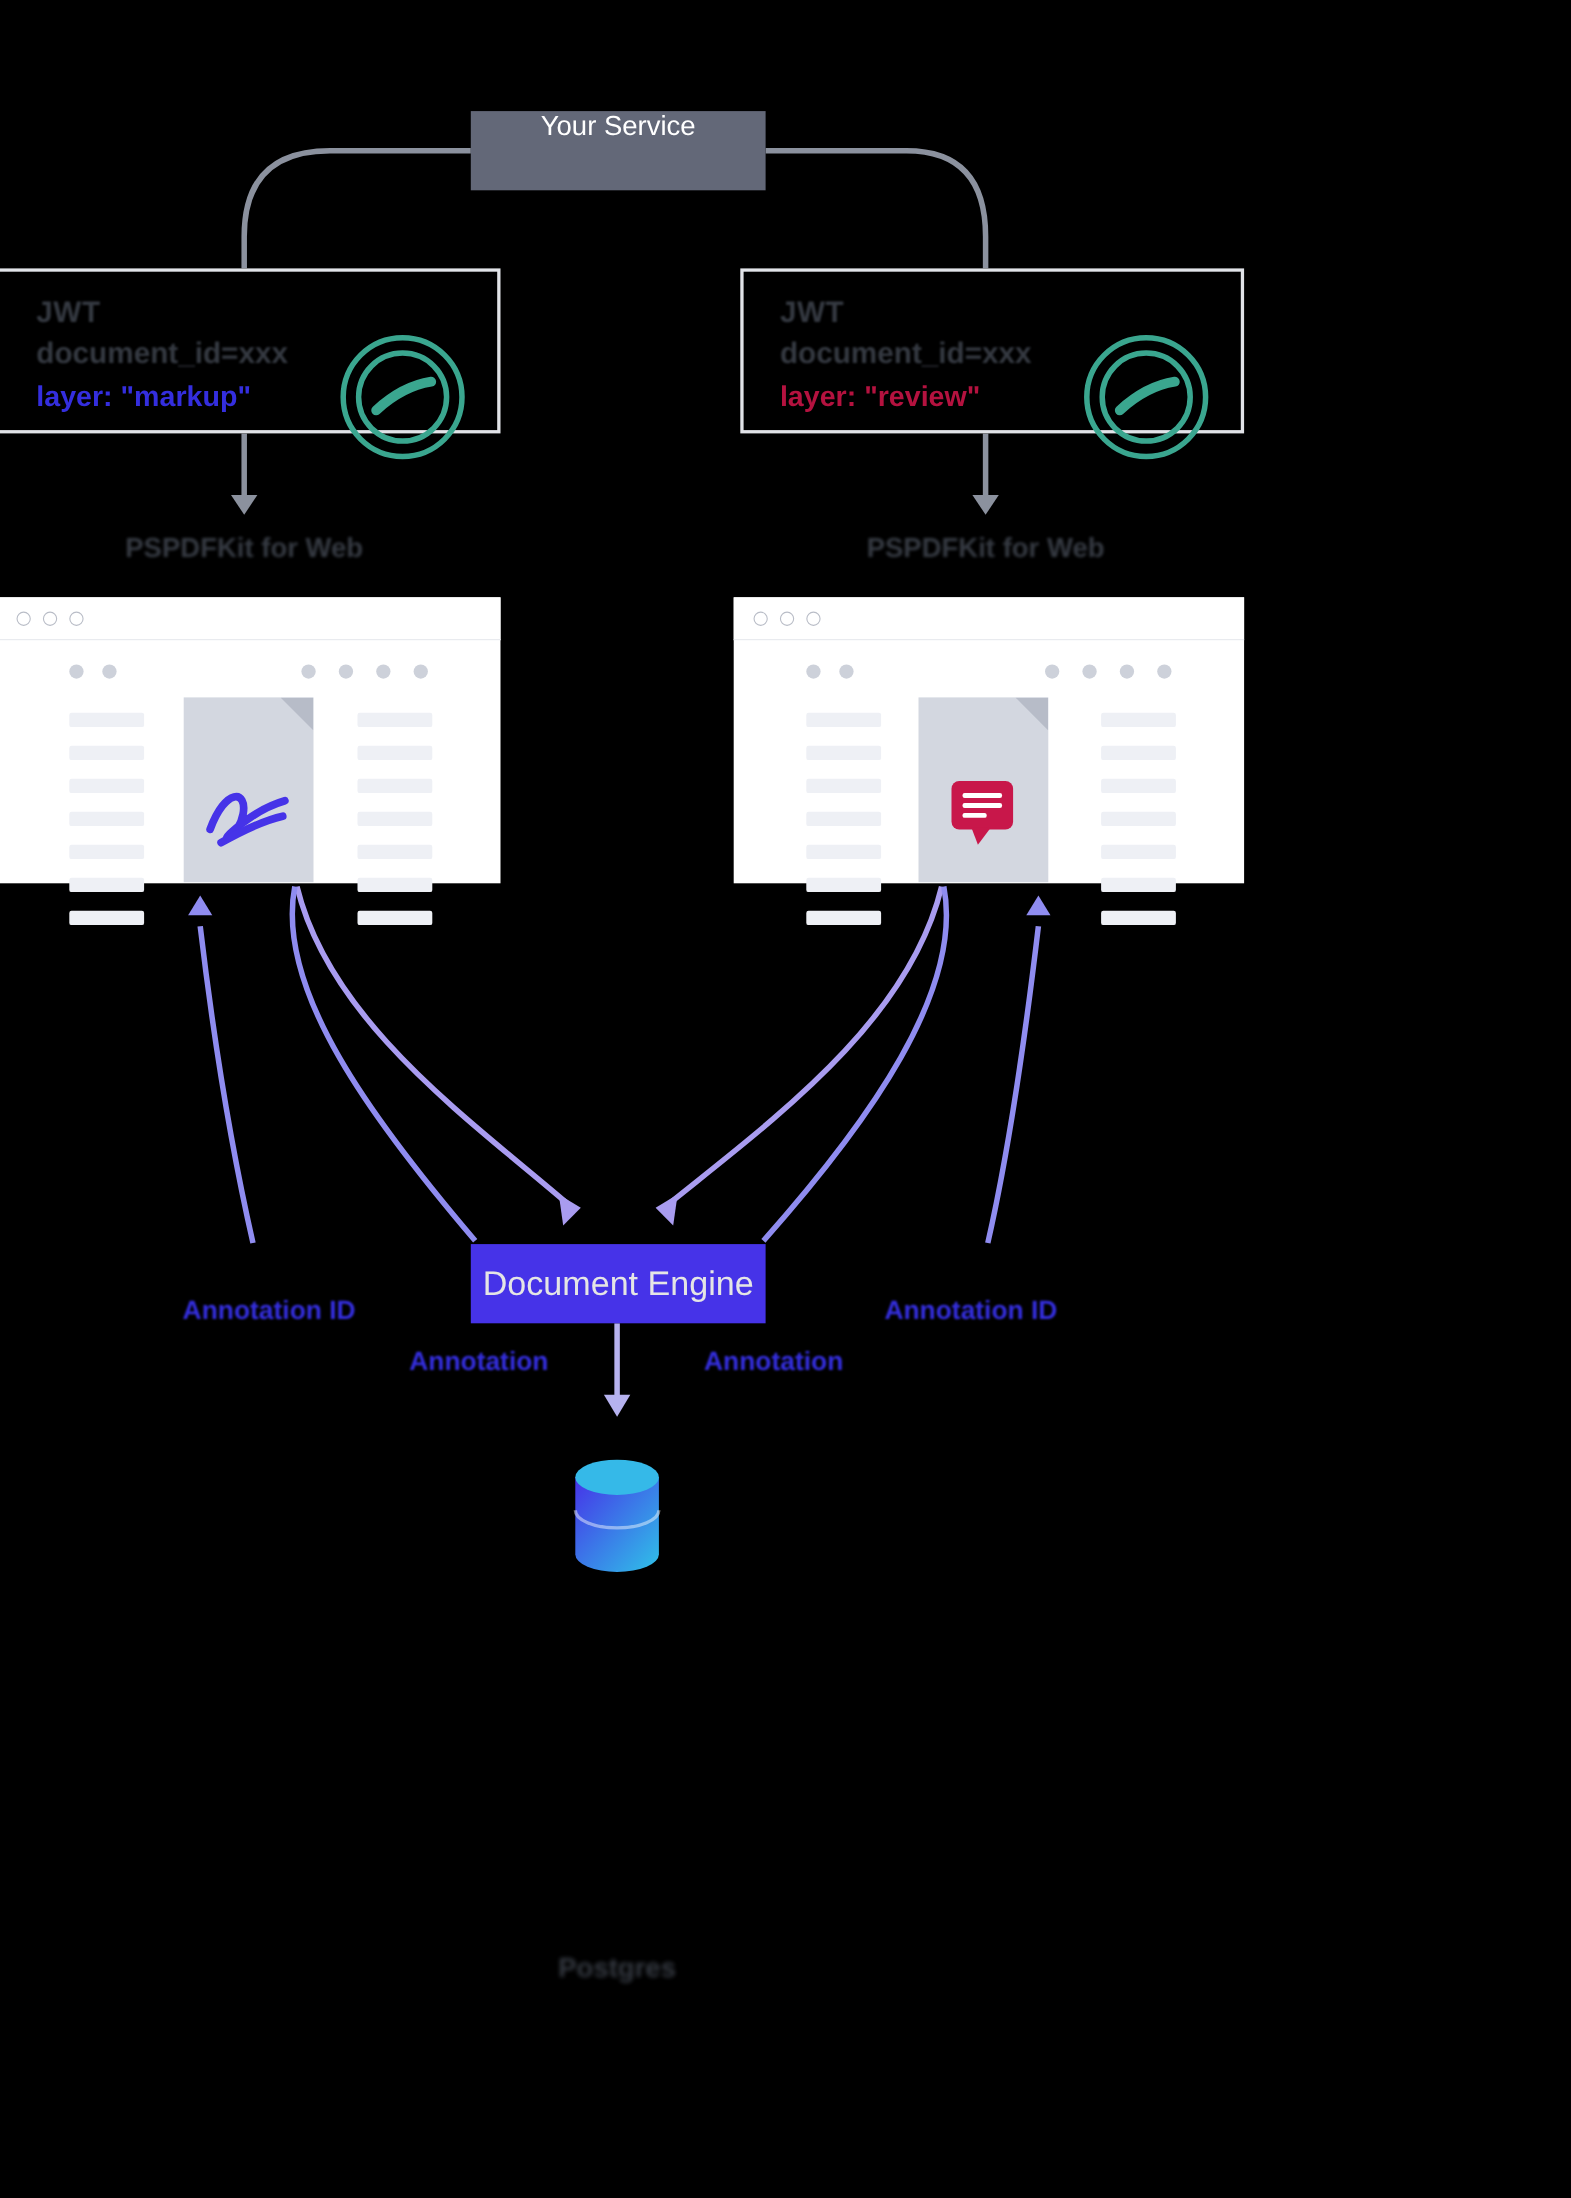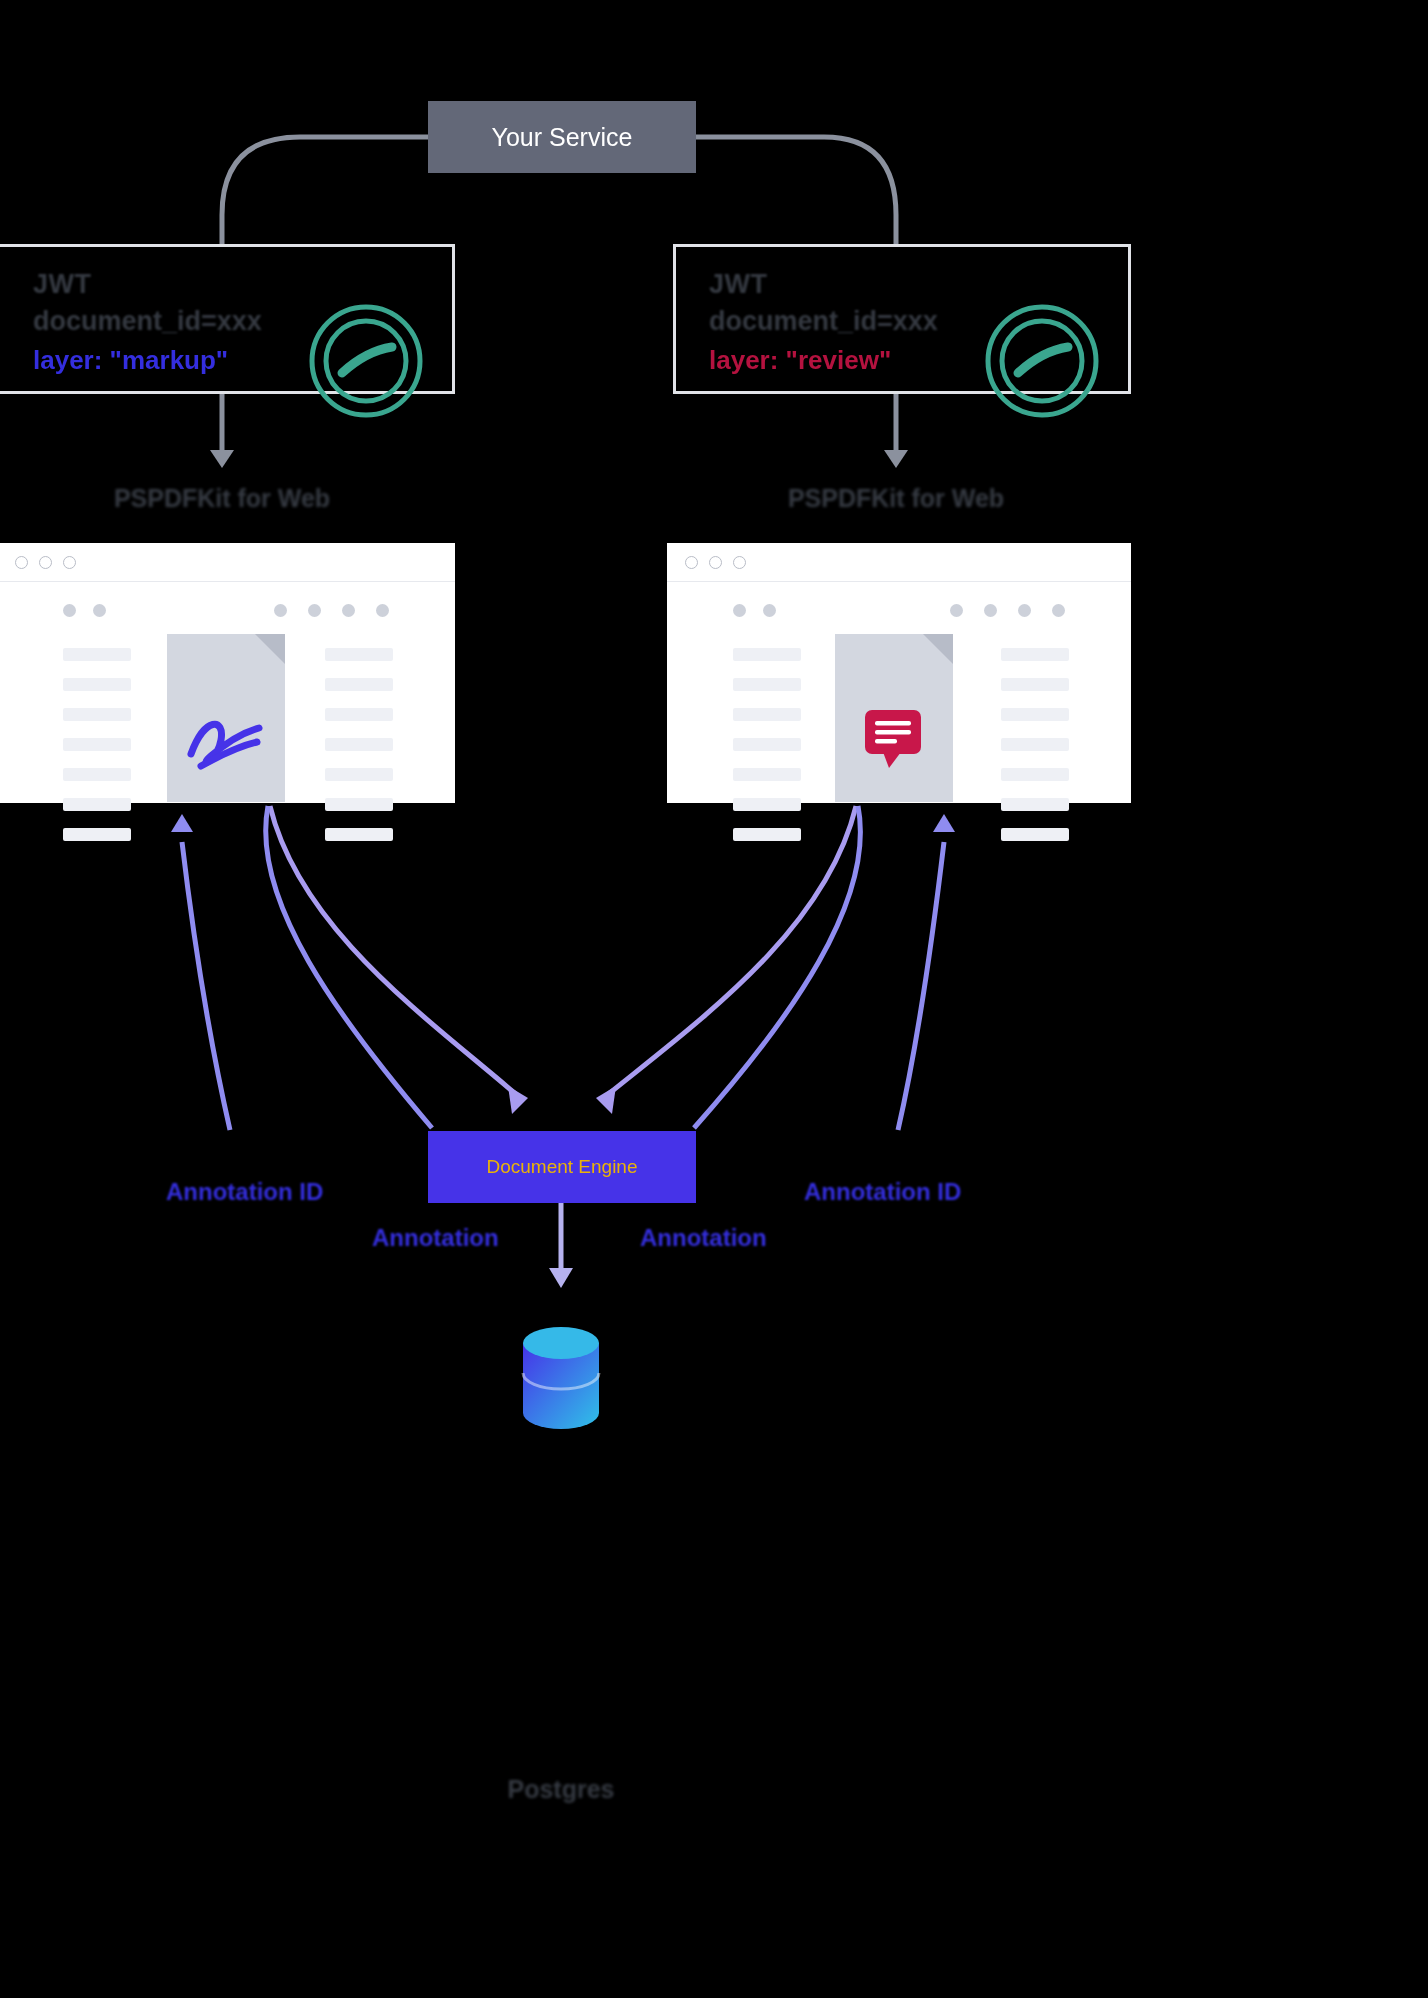--- a/index.html
+++ b/index.html
@@ -3,21 +3,21 @@
 <meta charset="utf-8">
 <style>
   html,body{margin:0;padding:0;background:#000;}
   body{width:1428px;height:1998px;position:relative;overflow:hidden;
        font-family:"Liberation Sans",sans-serif;}
   .abs{position:absolute;}
   svg.layer{position:absolute;left:0;top:0;width:1428px;height:1998px;pointer-events:none;}
 
   
   .svc-box{left:428px;top:101px;width:268px;height:72px;background:#636878;
-    display:flex;align-items:center;justify-content:center;}
+    display:flex;justify-content:center;}
   .svc-box span{color:#fff;font-size:25px;}
 
   
   .jwt{top:244px;height:150px;background:#000;border:3px solid #e1e3e8;box-sizing:border-box;}
   .jwt.left{left:-3px;width:458px;}
   .jwt.right{left:673px;width:458px;}
   .jwt-txt{position:absolute;left:33px;top:22px;}
   .jwt-t1{font-size:27px;font-weight:bold;color:#3b4049;letter-spacing:.5px;
     filter:blur(1.2px);opacity:.9;}
   .jwt-t2{font-size:27px;font-weight:bold;color:#3b4049;margin-top:6px;
@@ -50,21 +50,21 @@
   .doc{position:absolute;top:52px;width:118px;height:168px;background:#d3d7e0;}
   .doc-fold{position:absolute;right:0;top:0;width:30px;height:30px;
     background:#b7bcc8;clip-path:polygon(0 0,100% 100%,100% 0);}
 
   
   .alabel{font-size:24px;font-weight:bold;color:#342ede;filter:blur(1.1px);}
 
   
   .de-box{left:428px;top:1131px;width:268px;height:72px;background:#4633e8;
     display:flex;align-items:center;justify-content:center;}
-  .de-box span{color:#eab308;font-size:19px;}
+  .de-box span{color:#e5e5e5;font-size:31px;}
 
   
   .dblabel{font-size:25px;font-weight:bold;color:#3b4049;text-align:center;
     filter:blur(1.7px);opacity:.92;width:300px;}
 </style>
 </head>
 <body>
 
 <svg class="layer">
   <path d="M428 137 L300 137 Q222 137 222 215 L222 244" fill="none" stroke="#8b919e" stroke-width="5"></path>

